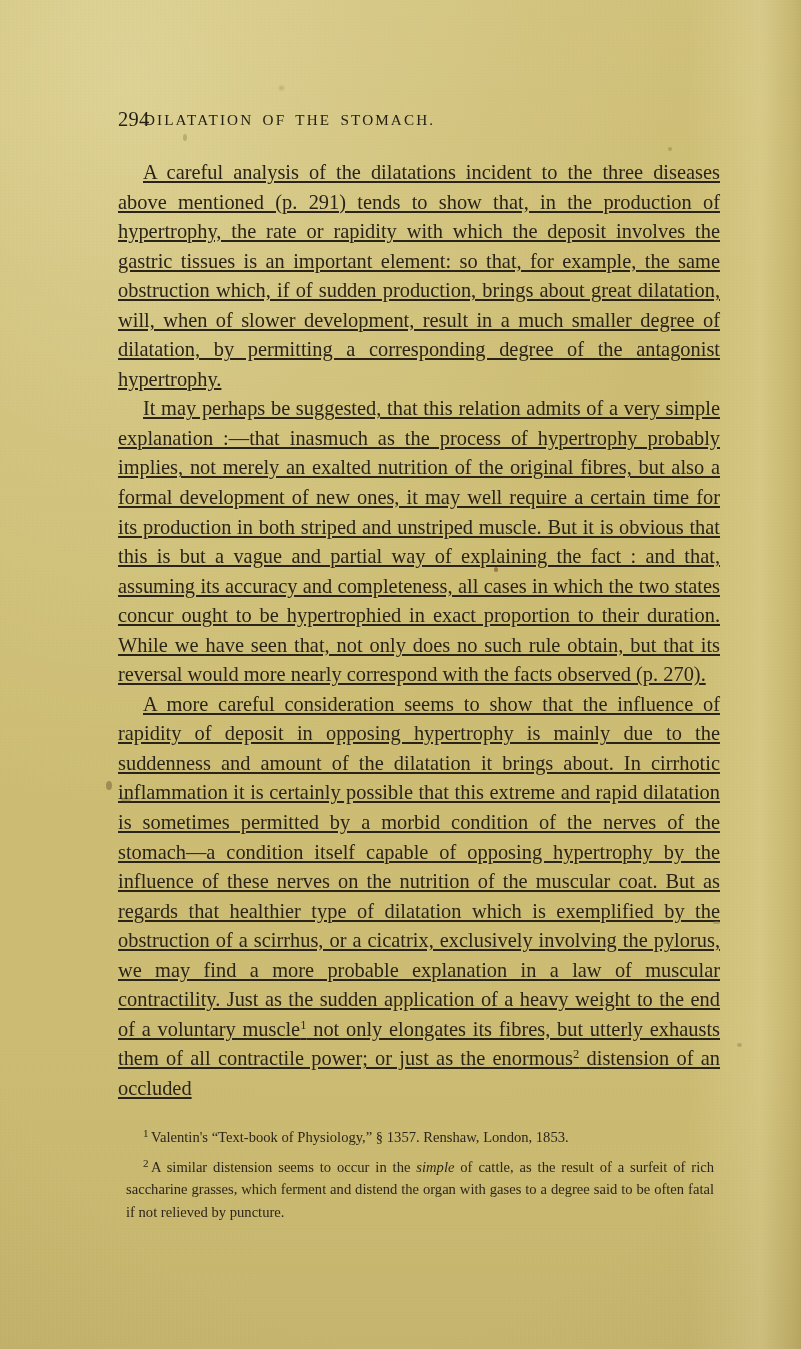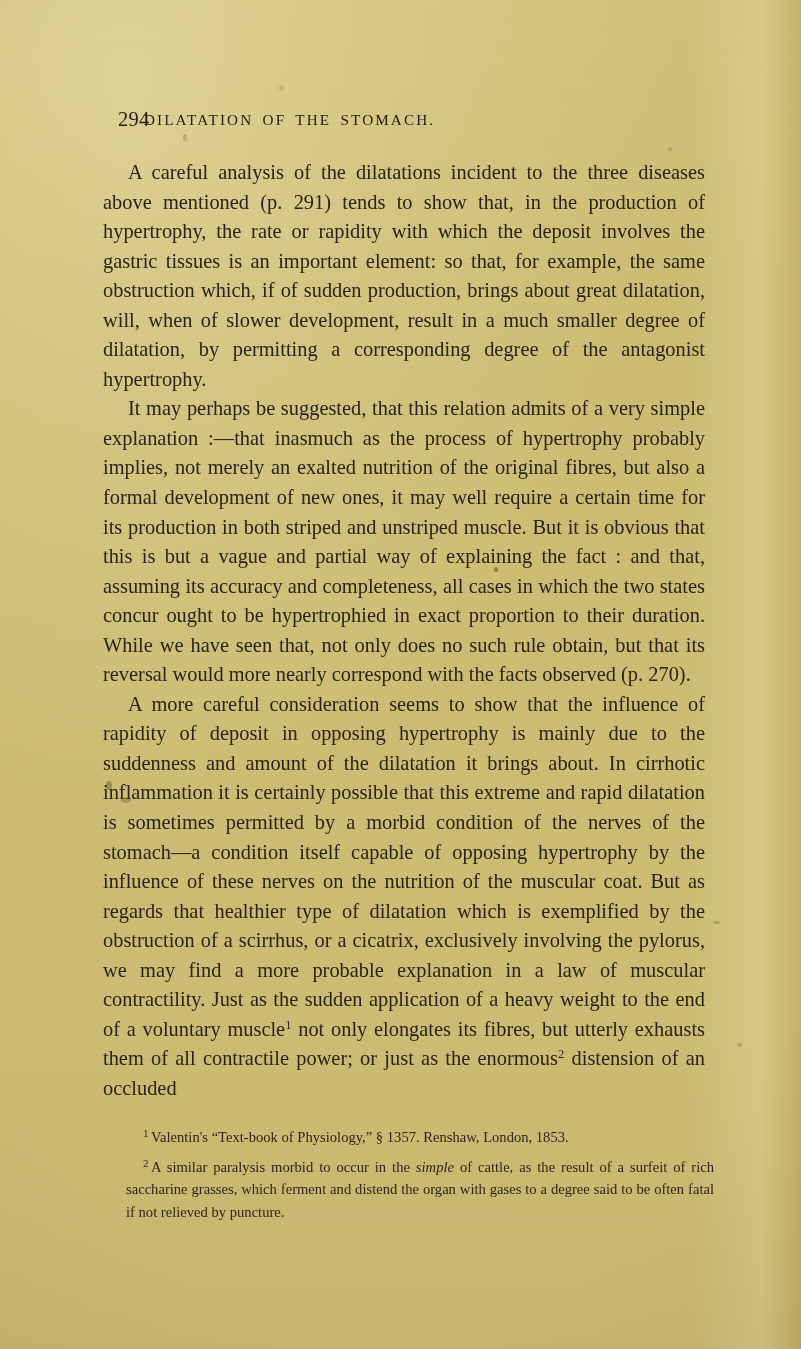--- a/index.html
+++ b/index.html
@@ -90,22 +90,23 @@
     letter-spacing: 2.1px;
     word-spacing: 3.5px;
     color: #262014;
     padding-left: 26px;
   }
 
   
   .textblock {
     position: absolute;
     top: 158px;
-    left: 103px;
+    left: 118px;
     width: 602px;
+    text-decoration: underline;
   }
   p.body {
     margin: 0;
     text-align: justify;
     text-justify: inter-word;
     font-size: 20.4px;
     line-height: 29.55px;
     text-indent: 25px;
     color: #2a2418;
     hyphens: none;
@@ -174,21 +175,21 @@
     <p class="body">It may perhaps be suggested, that this relation admits of a very simple explanation :—that inasmuch as the process of hypertrophy probably implies, not merely an exalted nutrition of the original fibres, but also a formal development of new ones, it may well require a certain time for its production in both striped and unstriped muscle. But it is obvious that this is but a vague and partial way of explaining the fact : and that, assuming its accuracy and completeness, all cases in which the two states concur ought to be hypertrophied in exact proportion to their duration. While we have seen that, not only does no such rule obtain, but that its reversal would more nearly correspond with the facts observed (p. 270).</p>
 
     <p class="body"><span>A more careful consideration seems to show that the influence of rapidity of deposit in opposing hypertrophy is mainly due to the suddenness and amount of the dilatation it brings about. In cirrhotic inflammation it is certainly possible that this extreme and rapid dilatation is sometimes permitted by a morbid condition of the nerves of the stomach—a condition itself capable of opposing hypertrophy by the influence of these nerves on the nutrition of the muscular coat. But as regards that healthier type of dilatation which is exemplified by the obstruction of a scirrhus, or a cicatrix, exclusively involving the pylorus, we may find a more probable explanation in a law of muscular contractility. Just as the sudden application of a heavy weight to the end of a voluntary muscle</span><sup class="fn">1</sup><span> not only elongates its fibres, but utterly exhausts them of all contractile power; or just as the enormous</span><sup class="fn">2</sup><span> distension of an occluded</span></p>
 
   </div>
 
   <div class="footnotes">
 
     <p class="fnote"><span class="marker">1</span><span>Valentin's “Text-book of Physiology,” § 1357.   Renshaw, London, 1853.</span></p>
 
-    <p class="fnote"><span class="marker">2</span><span>A similar paralysis morbid to occur in the </span><i>simple</i><span> of cattle, as the result of a surfeit of rich saccharine grasses, which ferment and distend the organ with gases to a degree said to be often fatal if not relieved by puncture.</span></p>
+    <p class="fnote"><span class="marker">2</span><span>A similar distension seems to occur in the </span><i>simple</i><span> of cattle, as the result of a surfeit of rich saccharine grasses, which ferment and distend the organ with gases to a degree said to be often fatal if not relieved by puncture.</span></p>
 
   </div>
 
   <div class="speck speck-a"></div>
   <div class="speck speck-b"></div>
   <div class="speck speck-c"></div>
   <div class="speck speck-d"></div>
   <div class="speck speck-e"></div>
   <div class="speck speck-f"></div>
   <div class="speck speck-g"></div>

